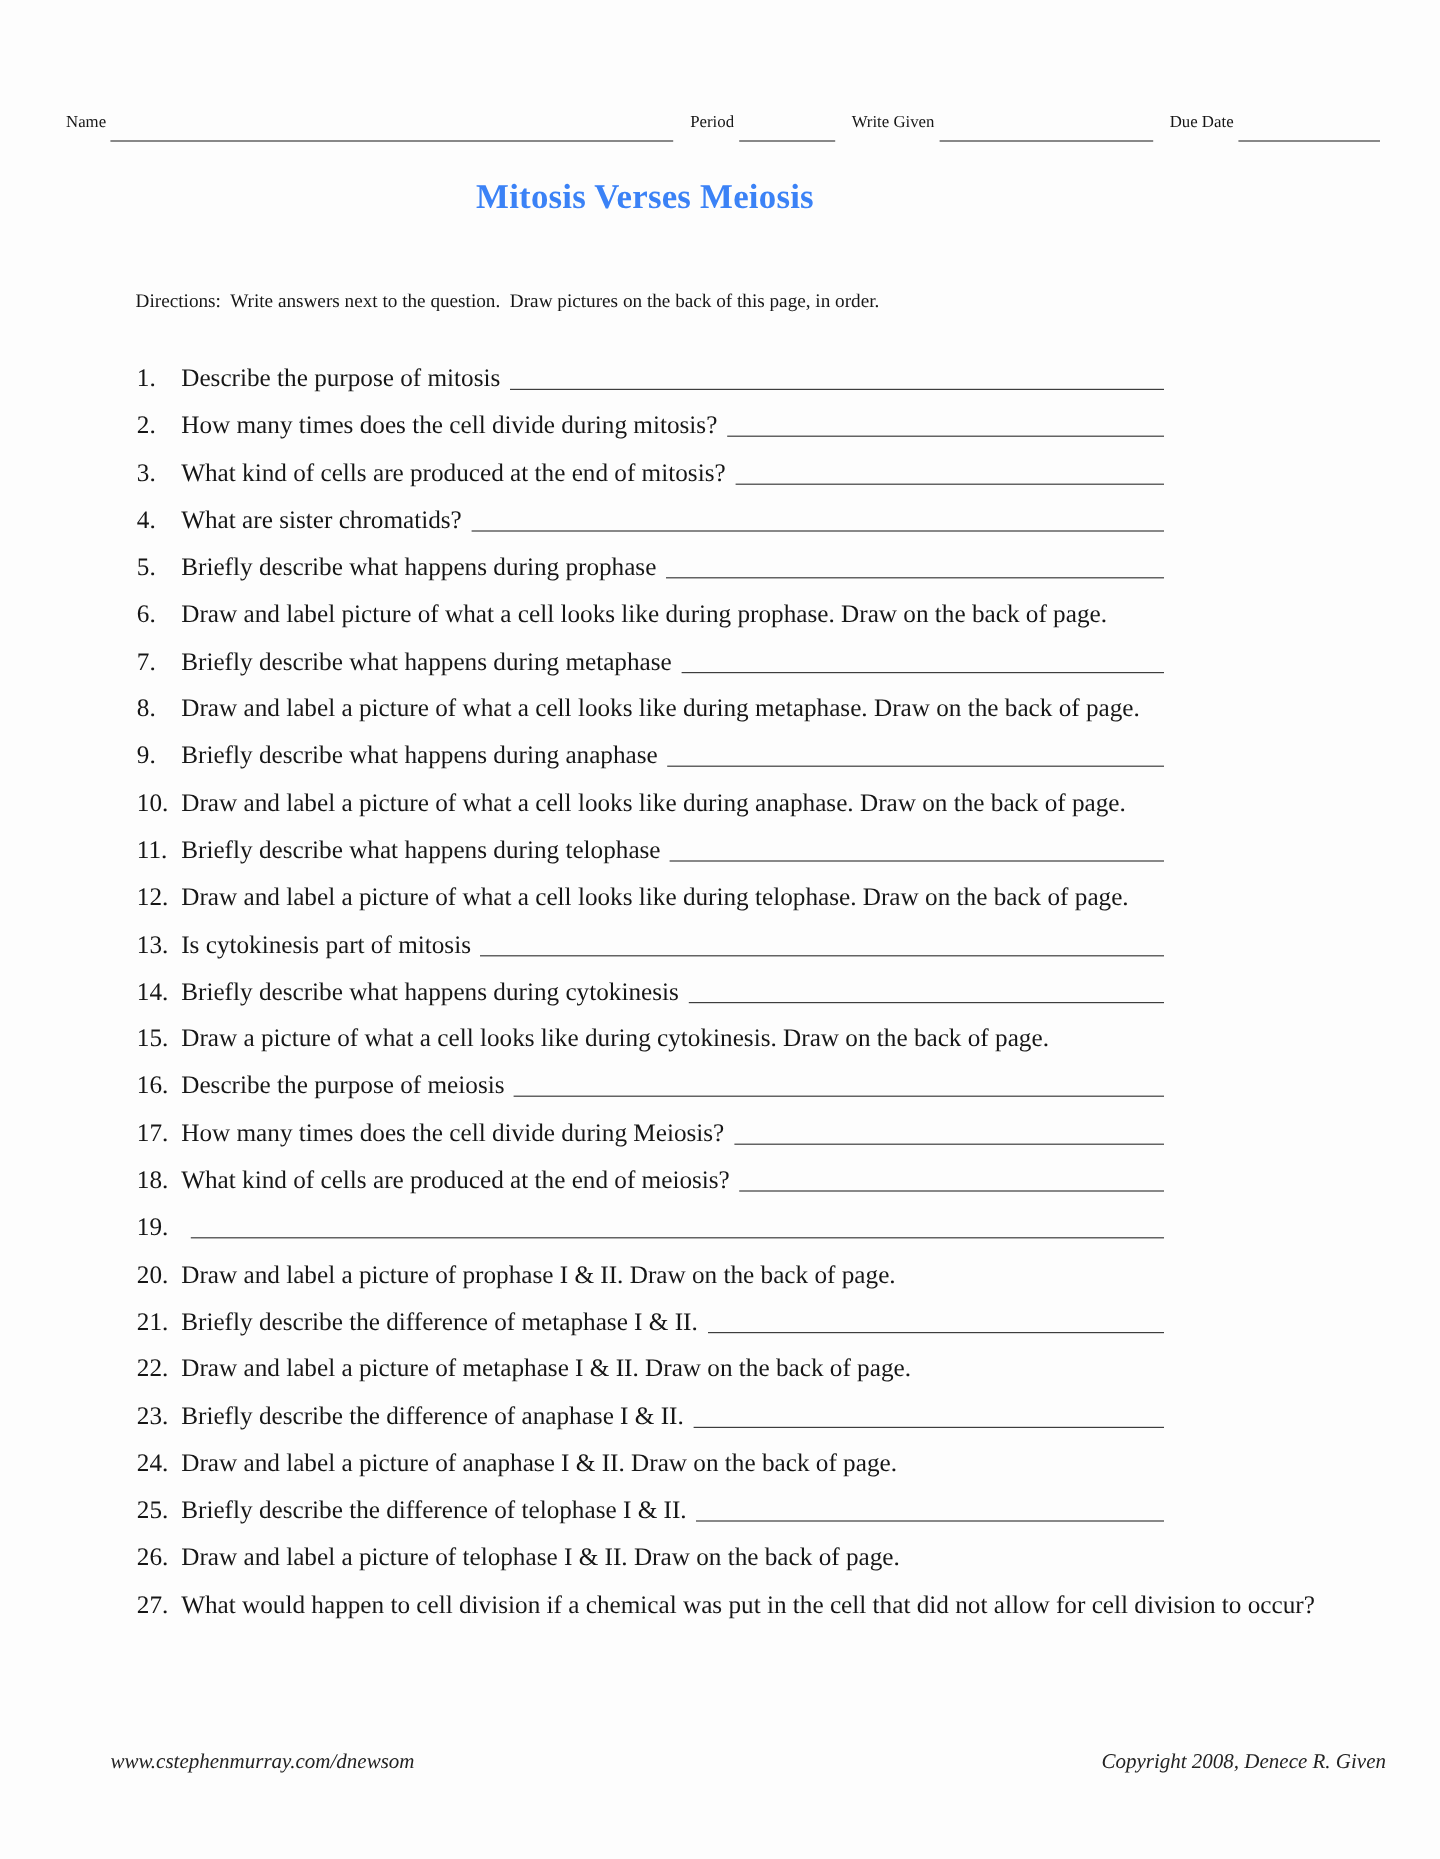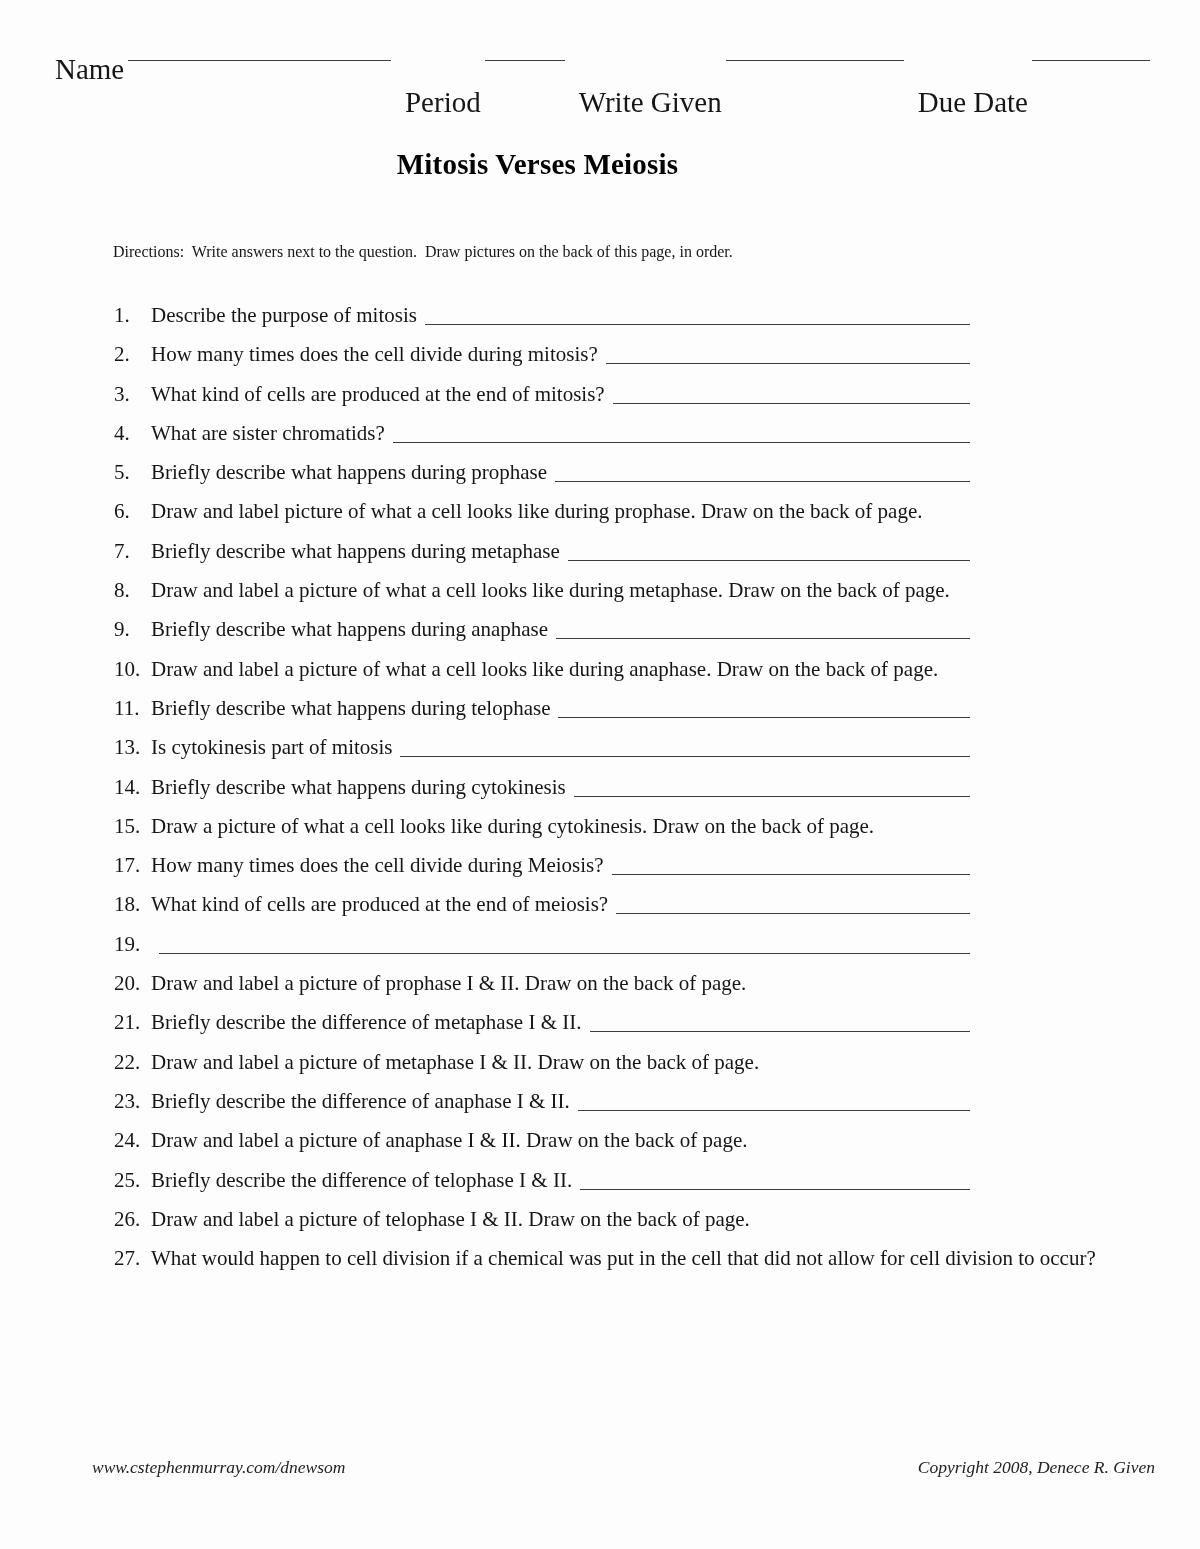--- a/index.html
+++ b/index.html
@@ -7,40 +7,40 @@
   body {
     width:1200px; height:1549px;
     position:relative; overflow:hidden;
     font-family:"Liberation Serif","DejaVu Serif",serif;
     color:#161616;
   }
 
   
   .hdr {
     position:absolute; top:57px; left:55px; right:50px;
-    display:flex; align-items:flex-start;
-    font-size:29px; line-height:25px;
+    display:flex; align-items:flex-end;
+    font-size:14px; line-height:25px;
   }
   .hdr .lbl { white-space:pre; }
   .blank {
     border-bottom:1.7px solid #3d3d3d;
     position:relative; top:3px; height:0;
   }
   .b-name   { flex:1 1 auto; margin-left:4px; }
   .b-period { flex:0 0 80px;  margin-left:4px; }
   .b-dgiven { flex:0 0 178px; margin-left:4px; }
   .b-ddate  { flex:0 0 118px; margin-left:4px; }
   .hdr .lbl + .blank + .lbl,
   .hdr .gap { margin-left:14px;margin-top:33px; }
 
   
   .title {
     position:absolute; top:148px; left:0; width:1075px;
     text-align:center;
-    font-size:29px; font-weight:700; color:#000000;
+    font-size:29px; font-weight:700; color:#3b82f6;
     letter-spacing:0.2px;
   }
   .directions {
     position:absolute; top:243px; left:113px;
     font-size:16px; white-space:pre;
   }
 
   
   .questions {
     position:absolute; top:303px; left:114px; width:1086px;
@@ -131,34 +131,43 @@
     </div>
     <div class="q-row">
     <span class="q-num">10.</span>
     <span class="q-text">Draw and label a picture of what a cell looks like during anaphase. Draw on the back of page.</span>
   </div>
     <div class="q-row has-blank">
     <span class="q-num">11.</span>
     <span class="q-text">Briefly describe what happens during telophase</span>
   <span class="q-blank"></span>
     </div>
+    <div class="q-row">
+    <span class="q-num">12.</span>
+    <span class="q-text">Draw and label a picture of what a cell looks like during telophase. Draw on the back of page.</span>
+  </div>
     <div class="q-row has-blank">
     <span class="q-num">13.</span>
     <span class="q-text">Is cytokinesis part of mitosis</span>
   <span class="q-blank"></span>
     </div>
     <div class="q-row has-blank">
     <span class="q-num">14.</span>
     <span class="q-text">Briefly describe what happens during cytokinesis</span>
   <span class="q-blank"></span>
     </div>
     <div class="q-row">
     <span class="q-num">15.</span>
     <span class="q-text">Draw a picture of what a cell looks like during cytokinesis. Draw on the back of page.</span>
   </div>
+    <div class="q-row has-blank">
+    <span class="q-num">16.</span>
+    <span class="q-text">Describe the purpose of meiosis</span>
+  <span class="q-blank"></span>
+    </div>
     <div class="q-row has-blank">
     <span class="q-num">17.</span>
     <span class="q-text">How many times does the cell divide during Meiosis?</span>
   <span class="q-blank"></span>
     </div>
     <div class="q-row has-blank">
     <span class="q-num">18.</span>
     <span class="q-text">What kind of cells are produced at the end of meiosis?</span>
   <span class="q-blank"></span>
     </div>

